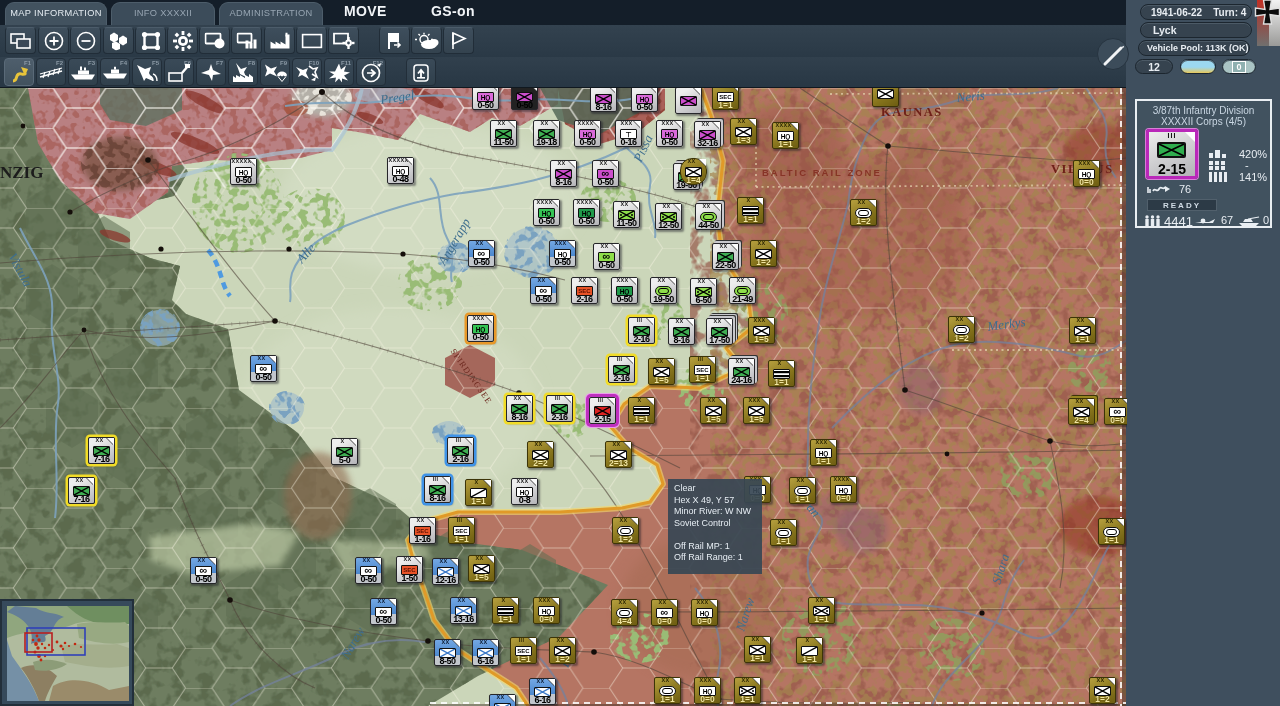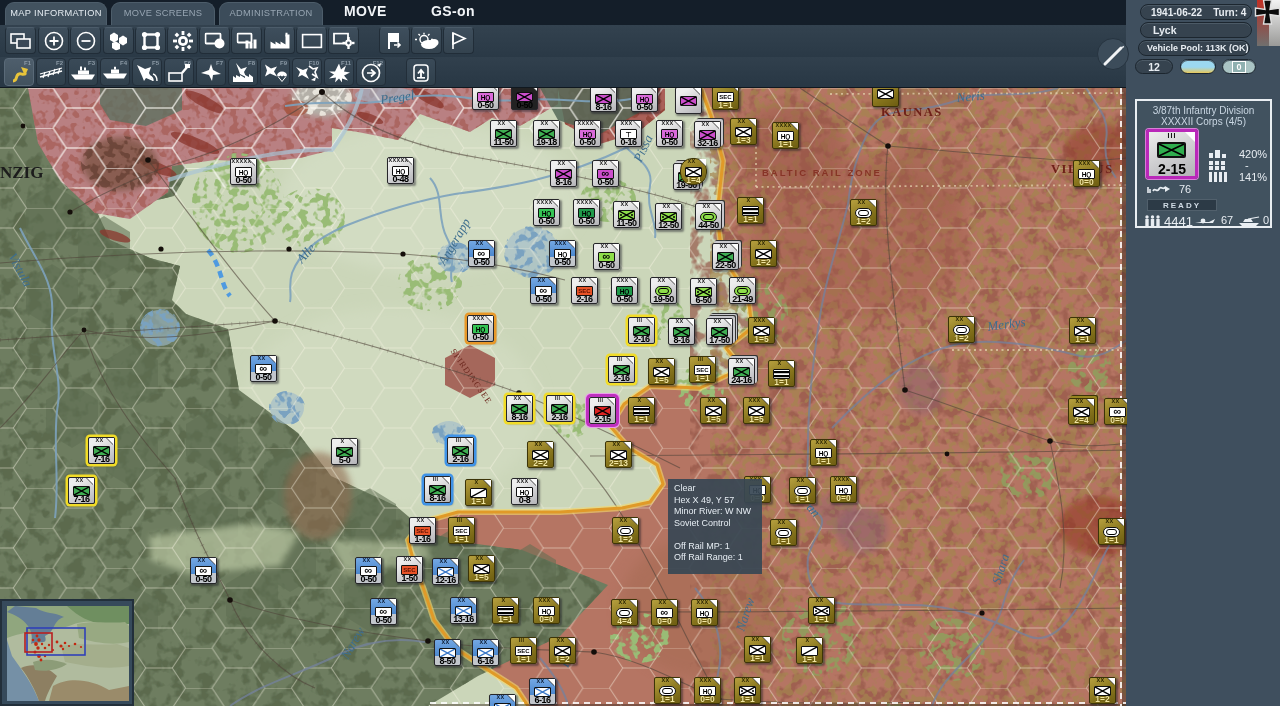--- a/index.html
+++ b/index.html
@@ -1291,21 +1291,21 @@
         <svg width="15" height="8" viewBox="0 0 15 8">
           <path d="M0 0 L15 8 M15 0 L0 8" stroke="#000" stroke-width="1.4"></path>
         </svg>
       </span>
       <span class="bt">1=2</span>
       <span class="fo"></span>
     </div>
 </div>
 <div id="topbar">
     <div class="tab sel" id="t1">MAP INFORMATION</div>
-    <div class="tab" id="t2">MOVE SCREENS</div>
+    <div class="tab" id="t2">INFO XXXXII</div>
     <div class="tab" id="t3">ADMINISTRATION</div>
     <div class="modetxt" style="left:344px">MOVE</div>
     <div class="modetxt" style="left:431px">GS-on</div>
   </div>
 <div id="row1">
     <div class="btn" style="left:5px;top:2px">
       <svg width="22" height="16" viewBox="0 0 22 16">
         <rect x="1" y="1" width="13" height="9" fill="none" stroke="#fff" stroke-width="1.6"></rect>
         <rect x="7" y="6" width="13" height="9" fill="#3a4856" stroke="#fff" stroke-width="1.6"></rect>
       </svg>

